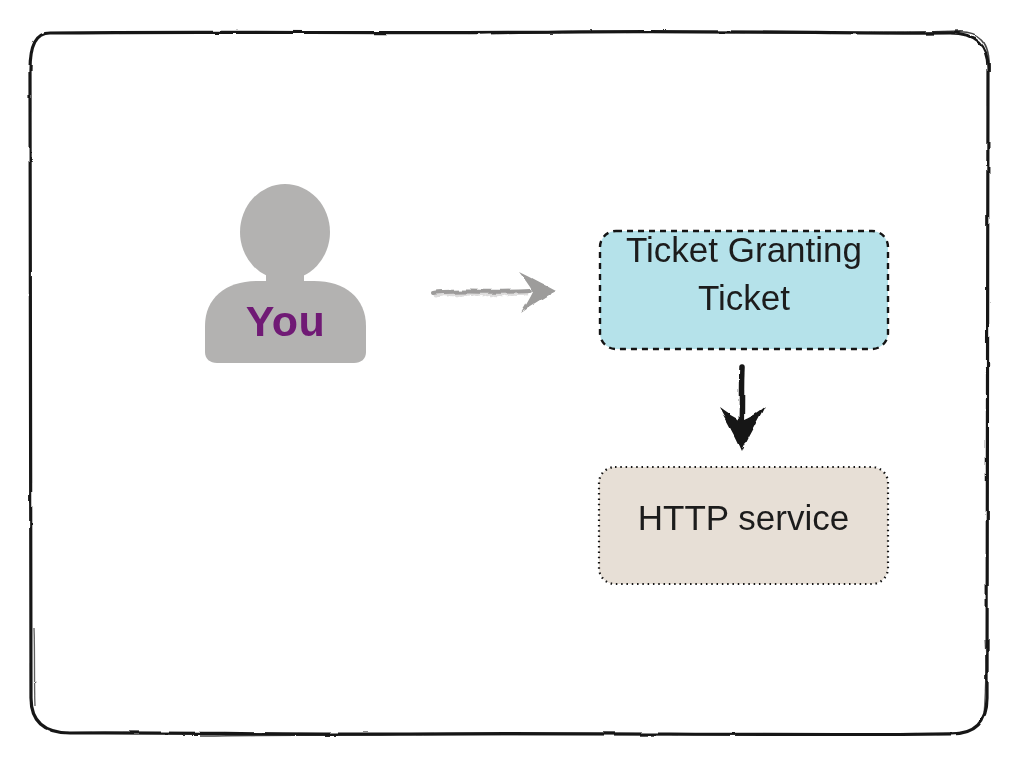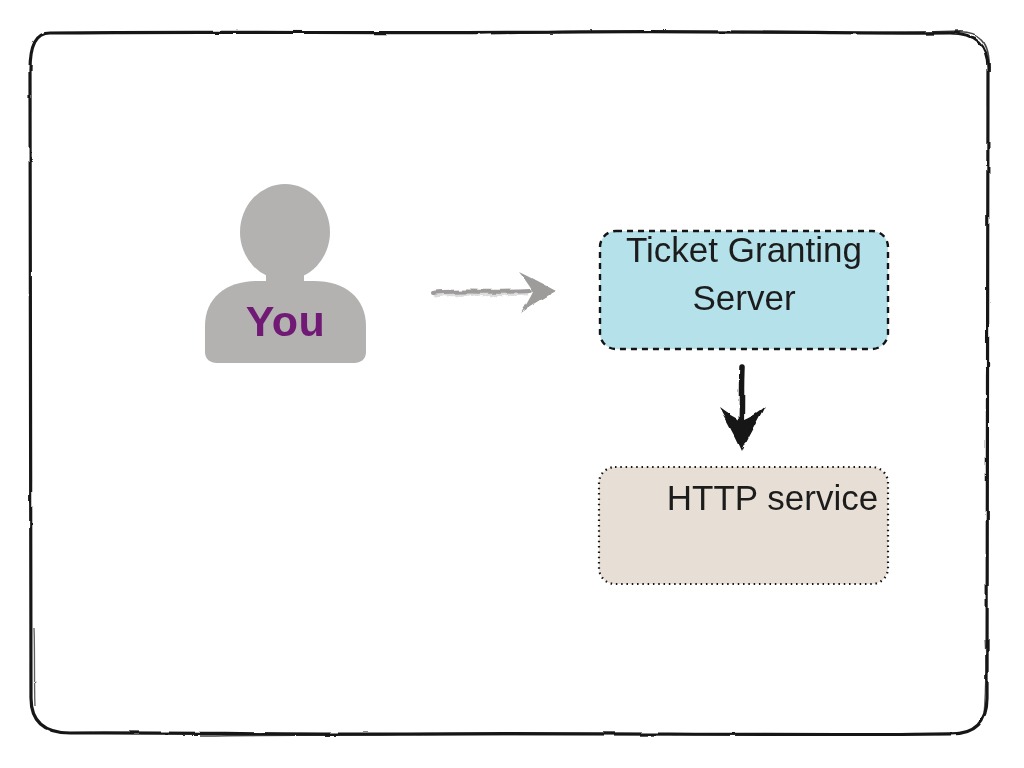--- a/index.html
+++ b/index.html
@@ -23,21 +23,21 @@
   .node-label {
     display: flex; flex-direction: column;
     align-items: center; justify-content: center;
     text-align: center;
     color: #1c1c1c;
     font-size: 35px;
     line-height: 1.36;
   }
   .node-label span { display: block; white-space: nowrap; }
   .node-label.tgs { left: 600px; top: 231px; width: 288px; height: 86px; }
-  .node-label.kdc { left: 599px; top: 439px; width: 289px; height: 117px; padding-left: 29px; }
+  .node-label.kdc { left: 599px; top: 459px; width: 289px; height: 117px; }
 </style>
 </head>
 <body>
 
 <div class="stage">
 
   <svg width="1024" height="768" viewBox="0 0 1024 768">
     <defs>
       <filter id="rough-soft" x="-20%" y="-20%" width="140%" height="140%">
         <feTurbulence type="fractalNoise" baseFrequency="0.035" numOctaves="3" seed="7" result="n"></feTurbulence>
@@ -76,20 +76,20 @@
     <g filter="url(#rough)">
       <path d="M 742,367 C 741,388 742,410 741,429" fill="none" stroke-width="5.5" stroke-linecap="round" stroke="#161616"></path>
       <path d="M 719,407 C 728,424 736,438 742,452 C 748,438 757,423 765,407 C 757,414 749,418 742,421 C 735,418 727,413 719,407 Z" stroke="none" fill="#161616"></path>
     </g>
   </svg>
 
   <div class="label actor-label">You</div>
 
   <div class="label node-label tgs">
     <span>Ticket Granting</span>
-    <span>Server</span>
+    <span>Ticket</span>
   </div>
 
   <div class="label node-label kdc">
     <span>HTTP service</span>
   </div>
 
 </div>
 
 </body></html>

